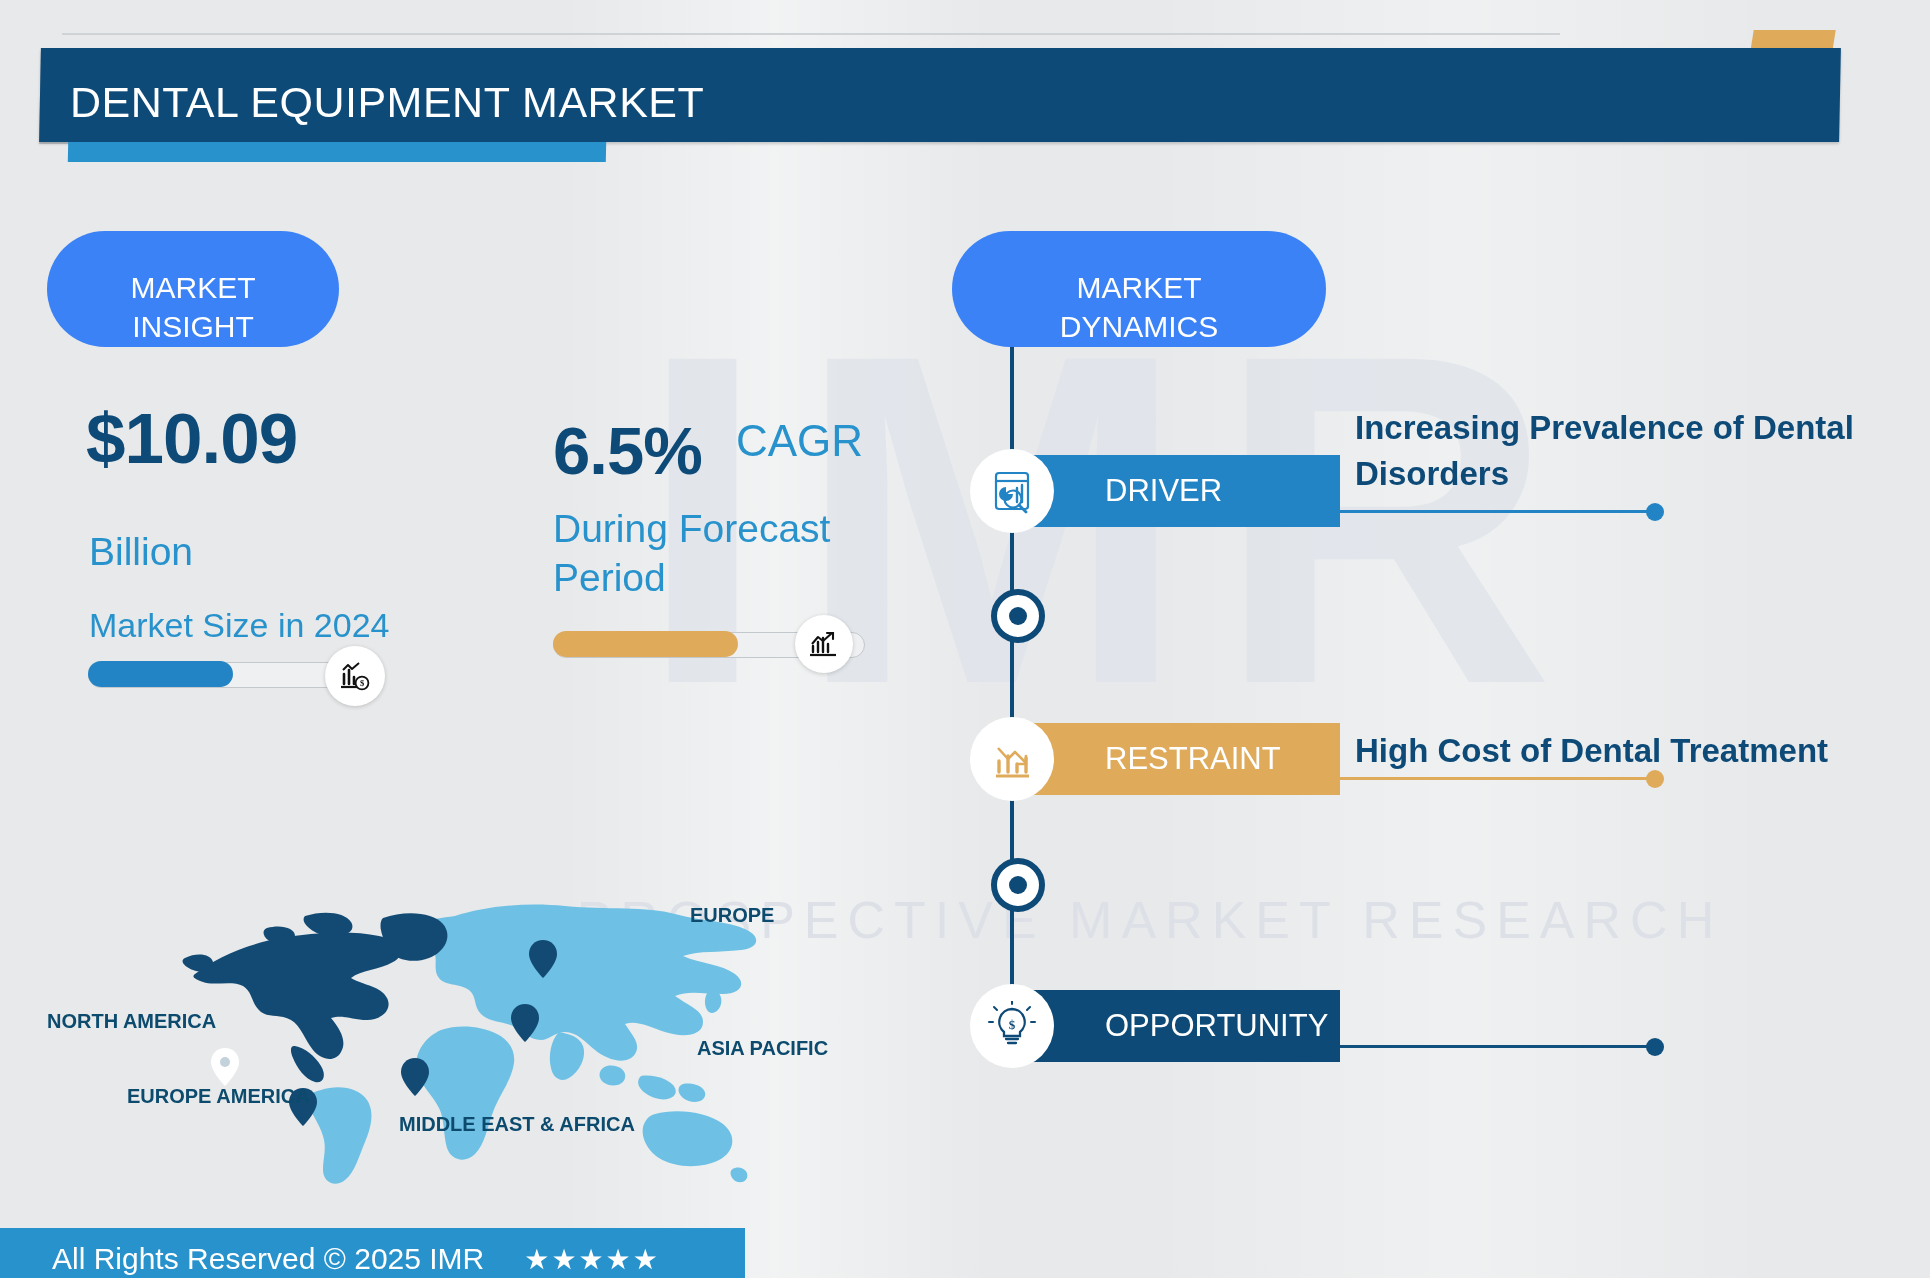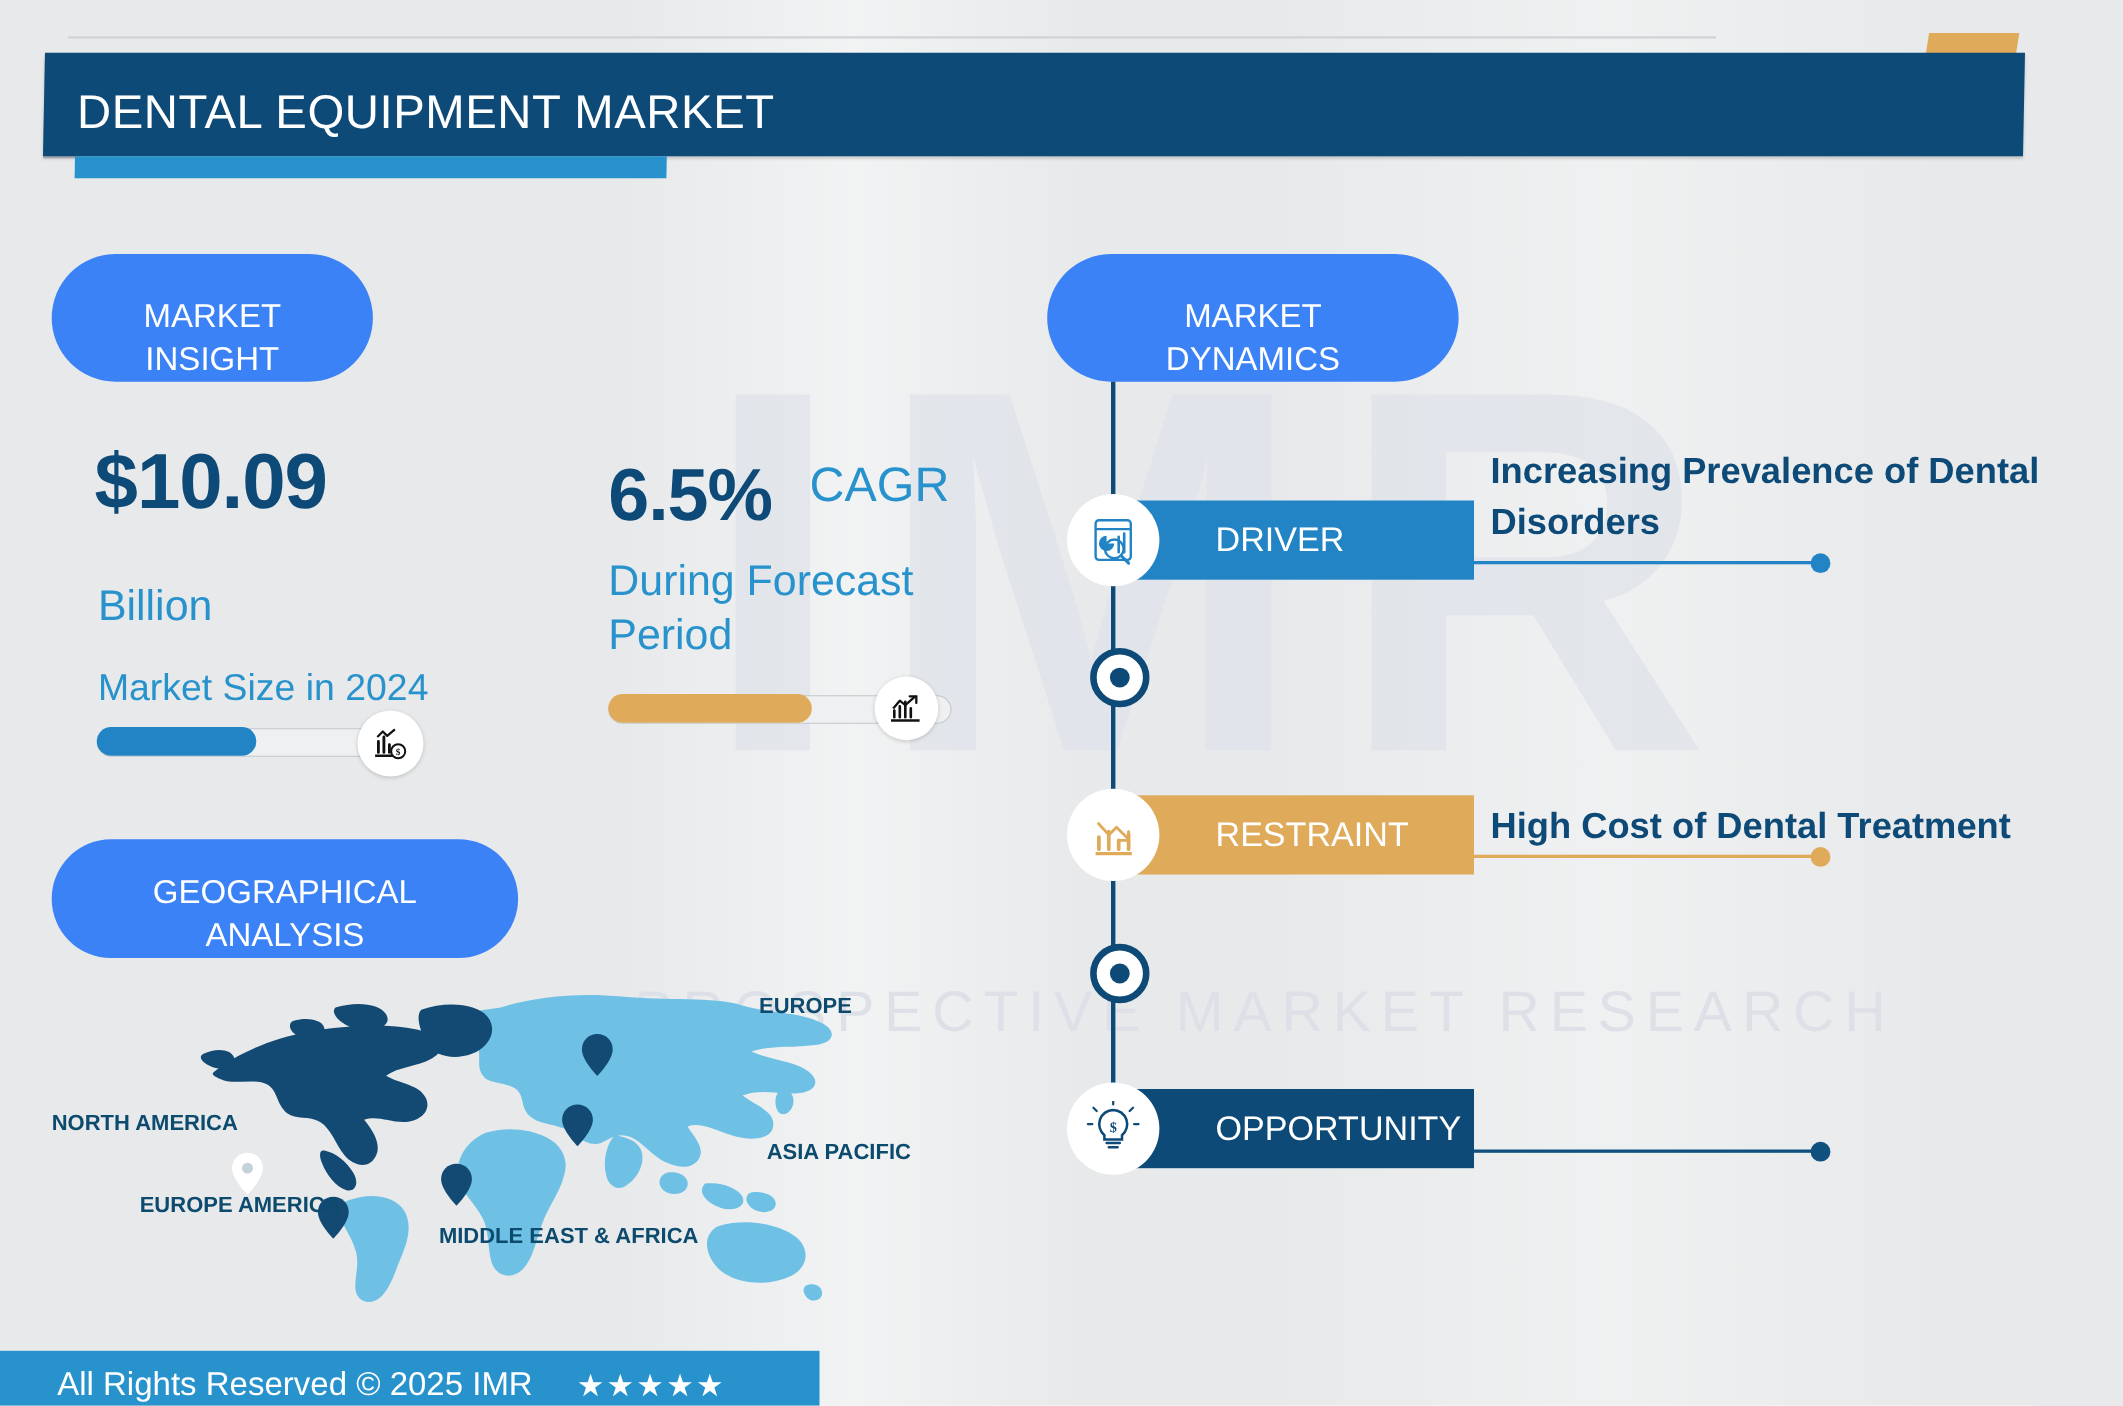--- a/index.html
+++ b/index.html
@@ -158,24 +158,20 @@
   <div class="fill" id="fl2"></div>
   <div class="iconcircle" id="ic2">
     <svg width="34" height="34" viewBox="0 0 34 34">
       <path d="M6 25 V19 M11 25 V15 M16 25 V11 M21 25 V17" stroke="#111" stroke-width="2.4" stroke-linecap="round"></path>
       <path d="M5 17 L11 10 L16 14 L25 6" stroke="#111" stroke-width="2.1" fill="none" stroke-linejoin="round"></path>
       <path d="M20 6 H26 V12" stroke="#111" stroke-width="2.1" fill="none" stroke-linecap="round"></path>
       <path d="M3 28 H29" stroke="#111" stroke-width="2.2"></path>
     </svg>
   </div>
 
-  <div class="pill" id="pill-geo">
-    <span style="white-space:pre-line">GEOGRAPHICAL
-ANALYSIS</span>
-  </div>
 
   <div id="map">
     <svg viewBox="0 0 640 310" width="640" height="310">
       <g fill="#6ec1e4">
 
         <path d="M300 36 C330 26 372 22 410 26 C452 30 492 26 520 34 C548 42 572 40 592 50
                  C606 57 604 68 586 70 C562 73 546 70 528 76 C546 84 566 84 580 94
                  C592 103 586 114 568 114 C548 114 534 110 520 116 C534 126 548 130 548 142
                  C548 156 528 158 510 152 C494 147 482 140 470 144 C478 156 486 164 480 174
                  C472 186 452 180 440 170 C430 162 422 152 410 152 C400 152 394 160 386 160

